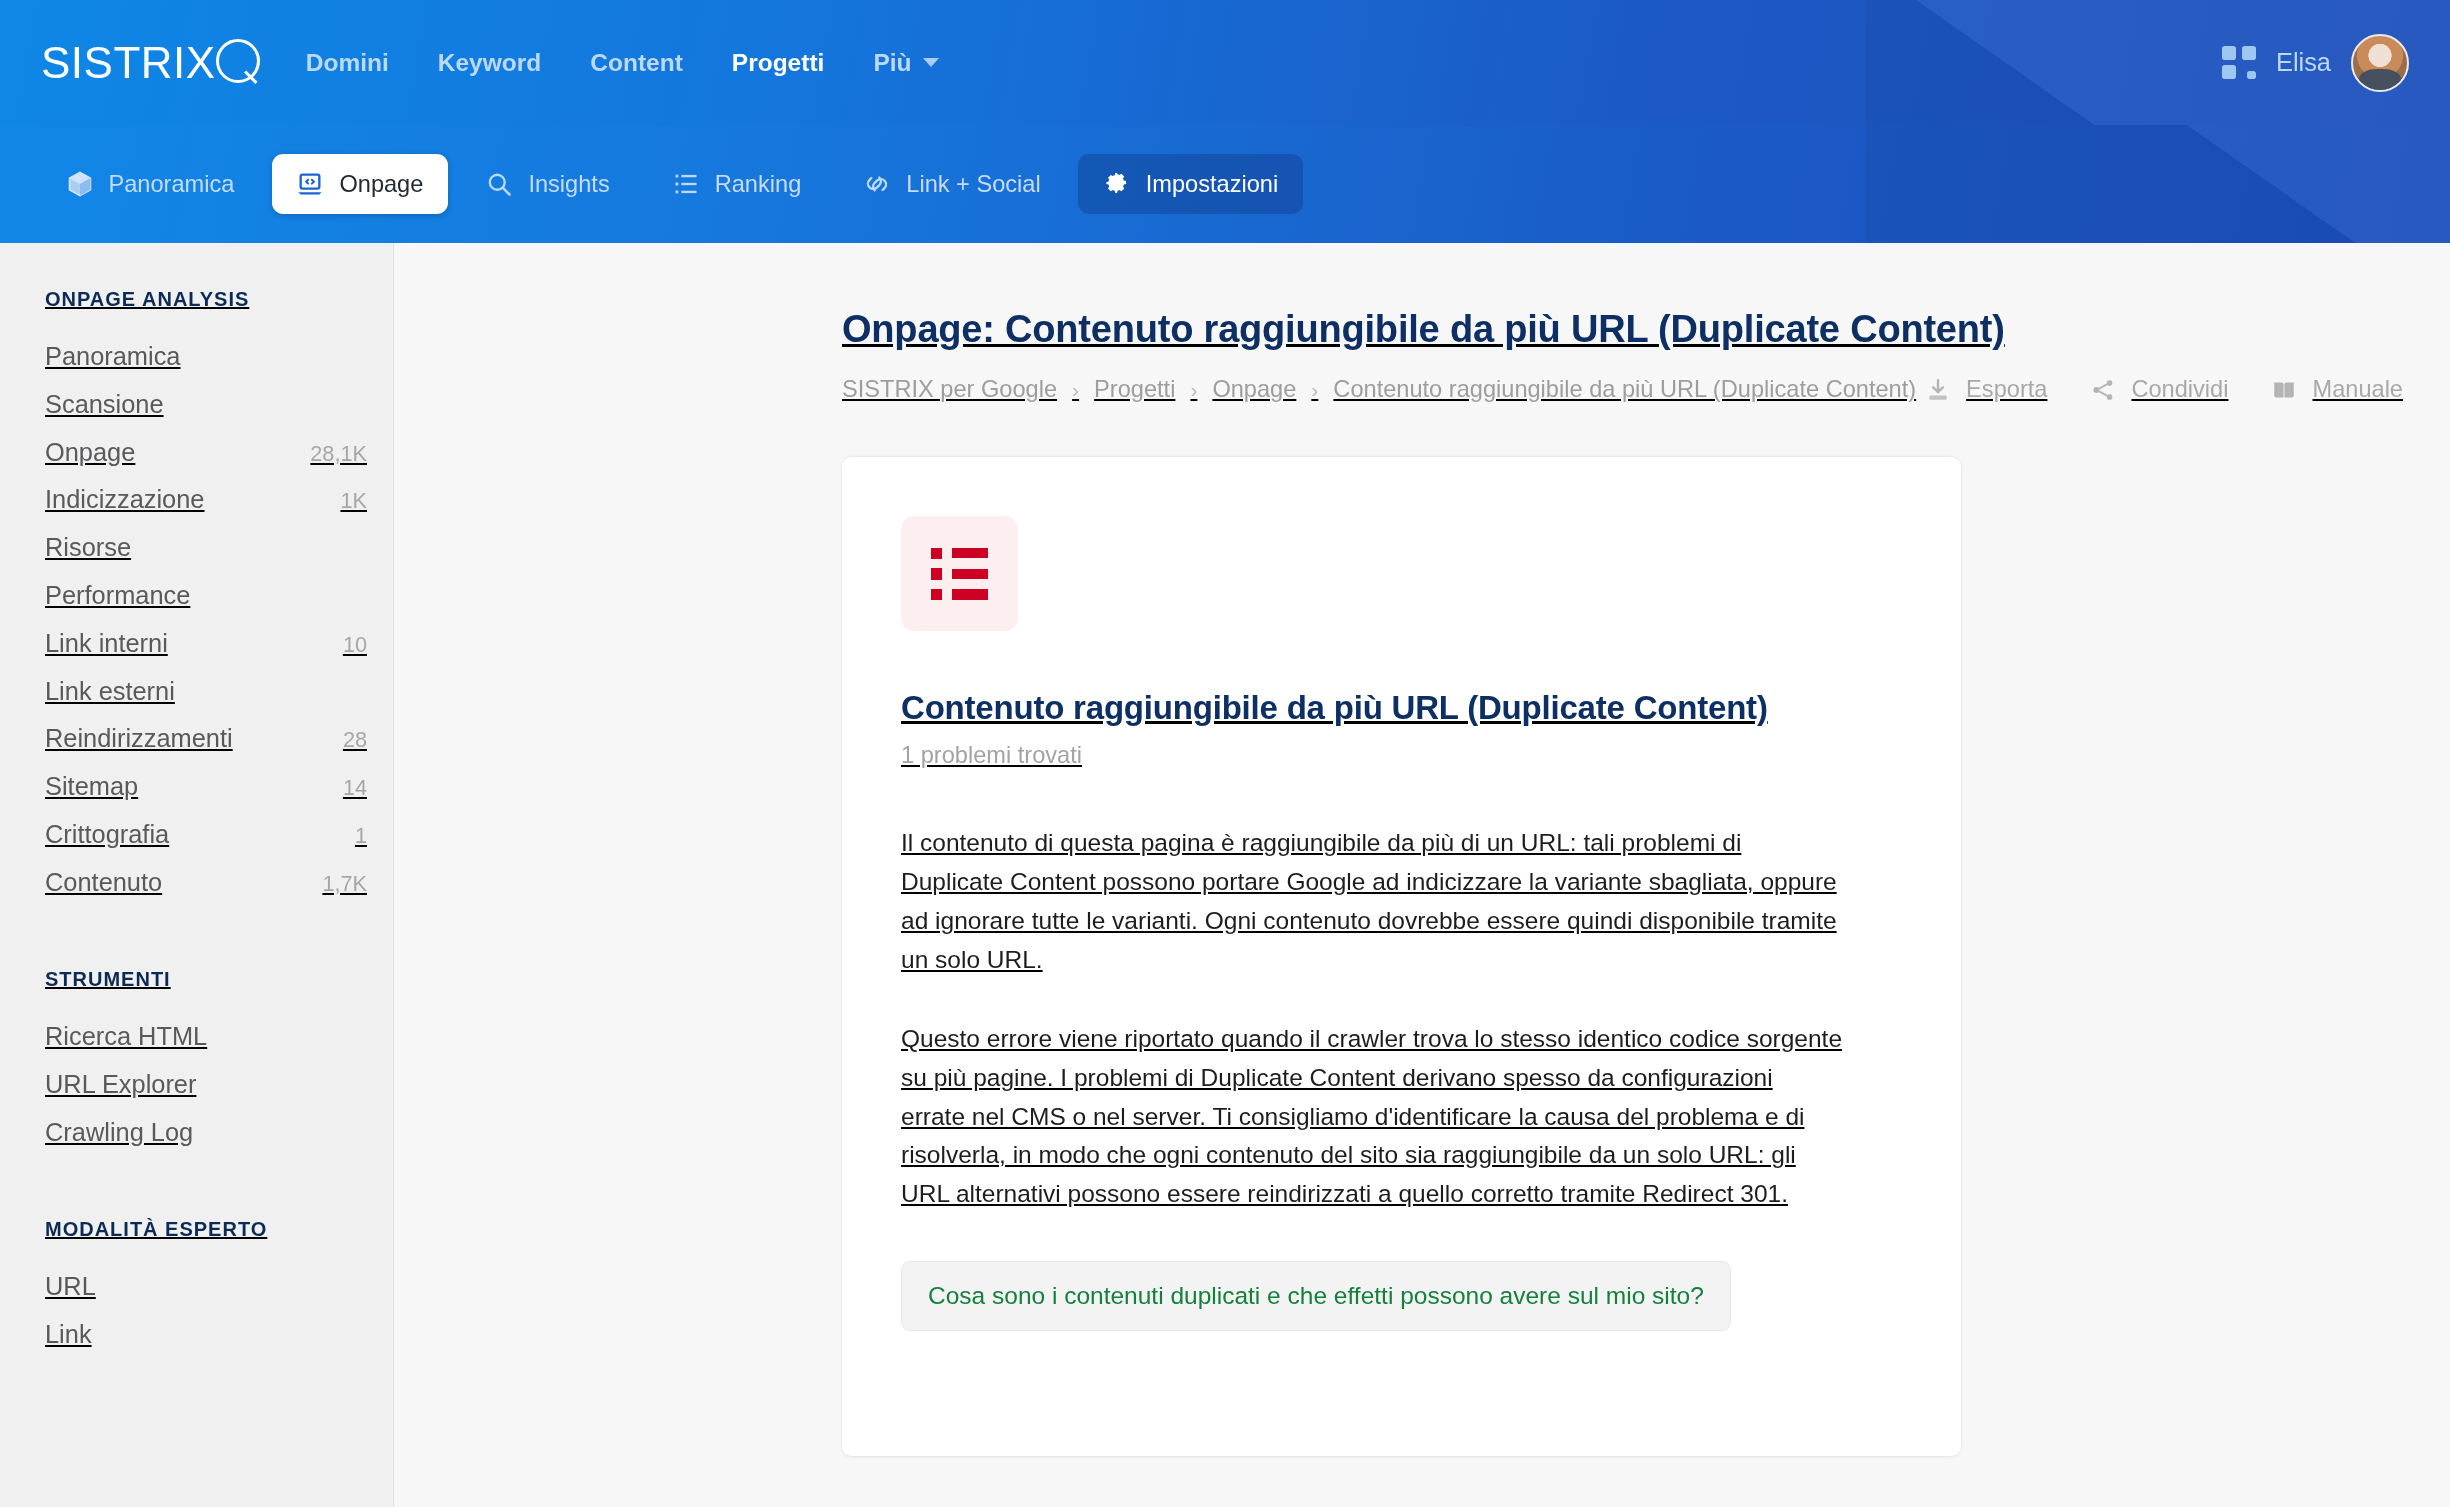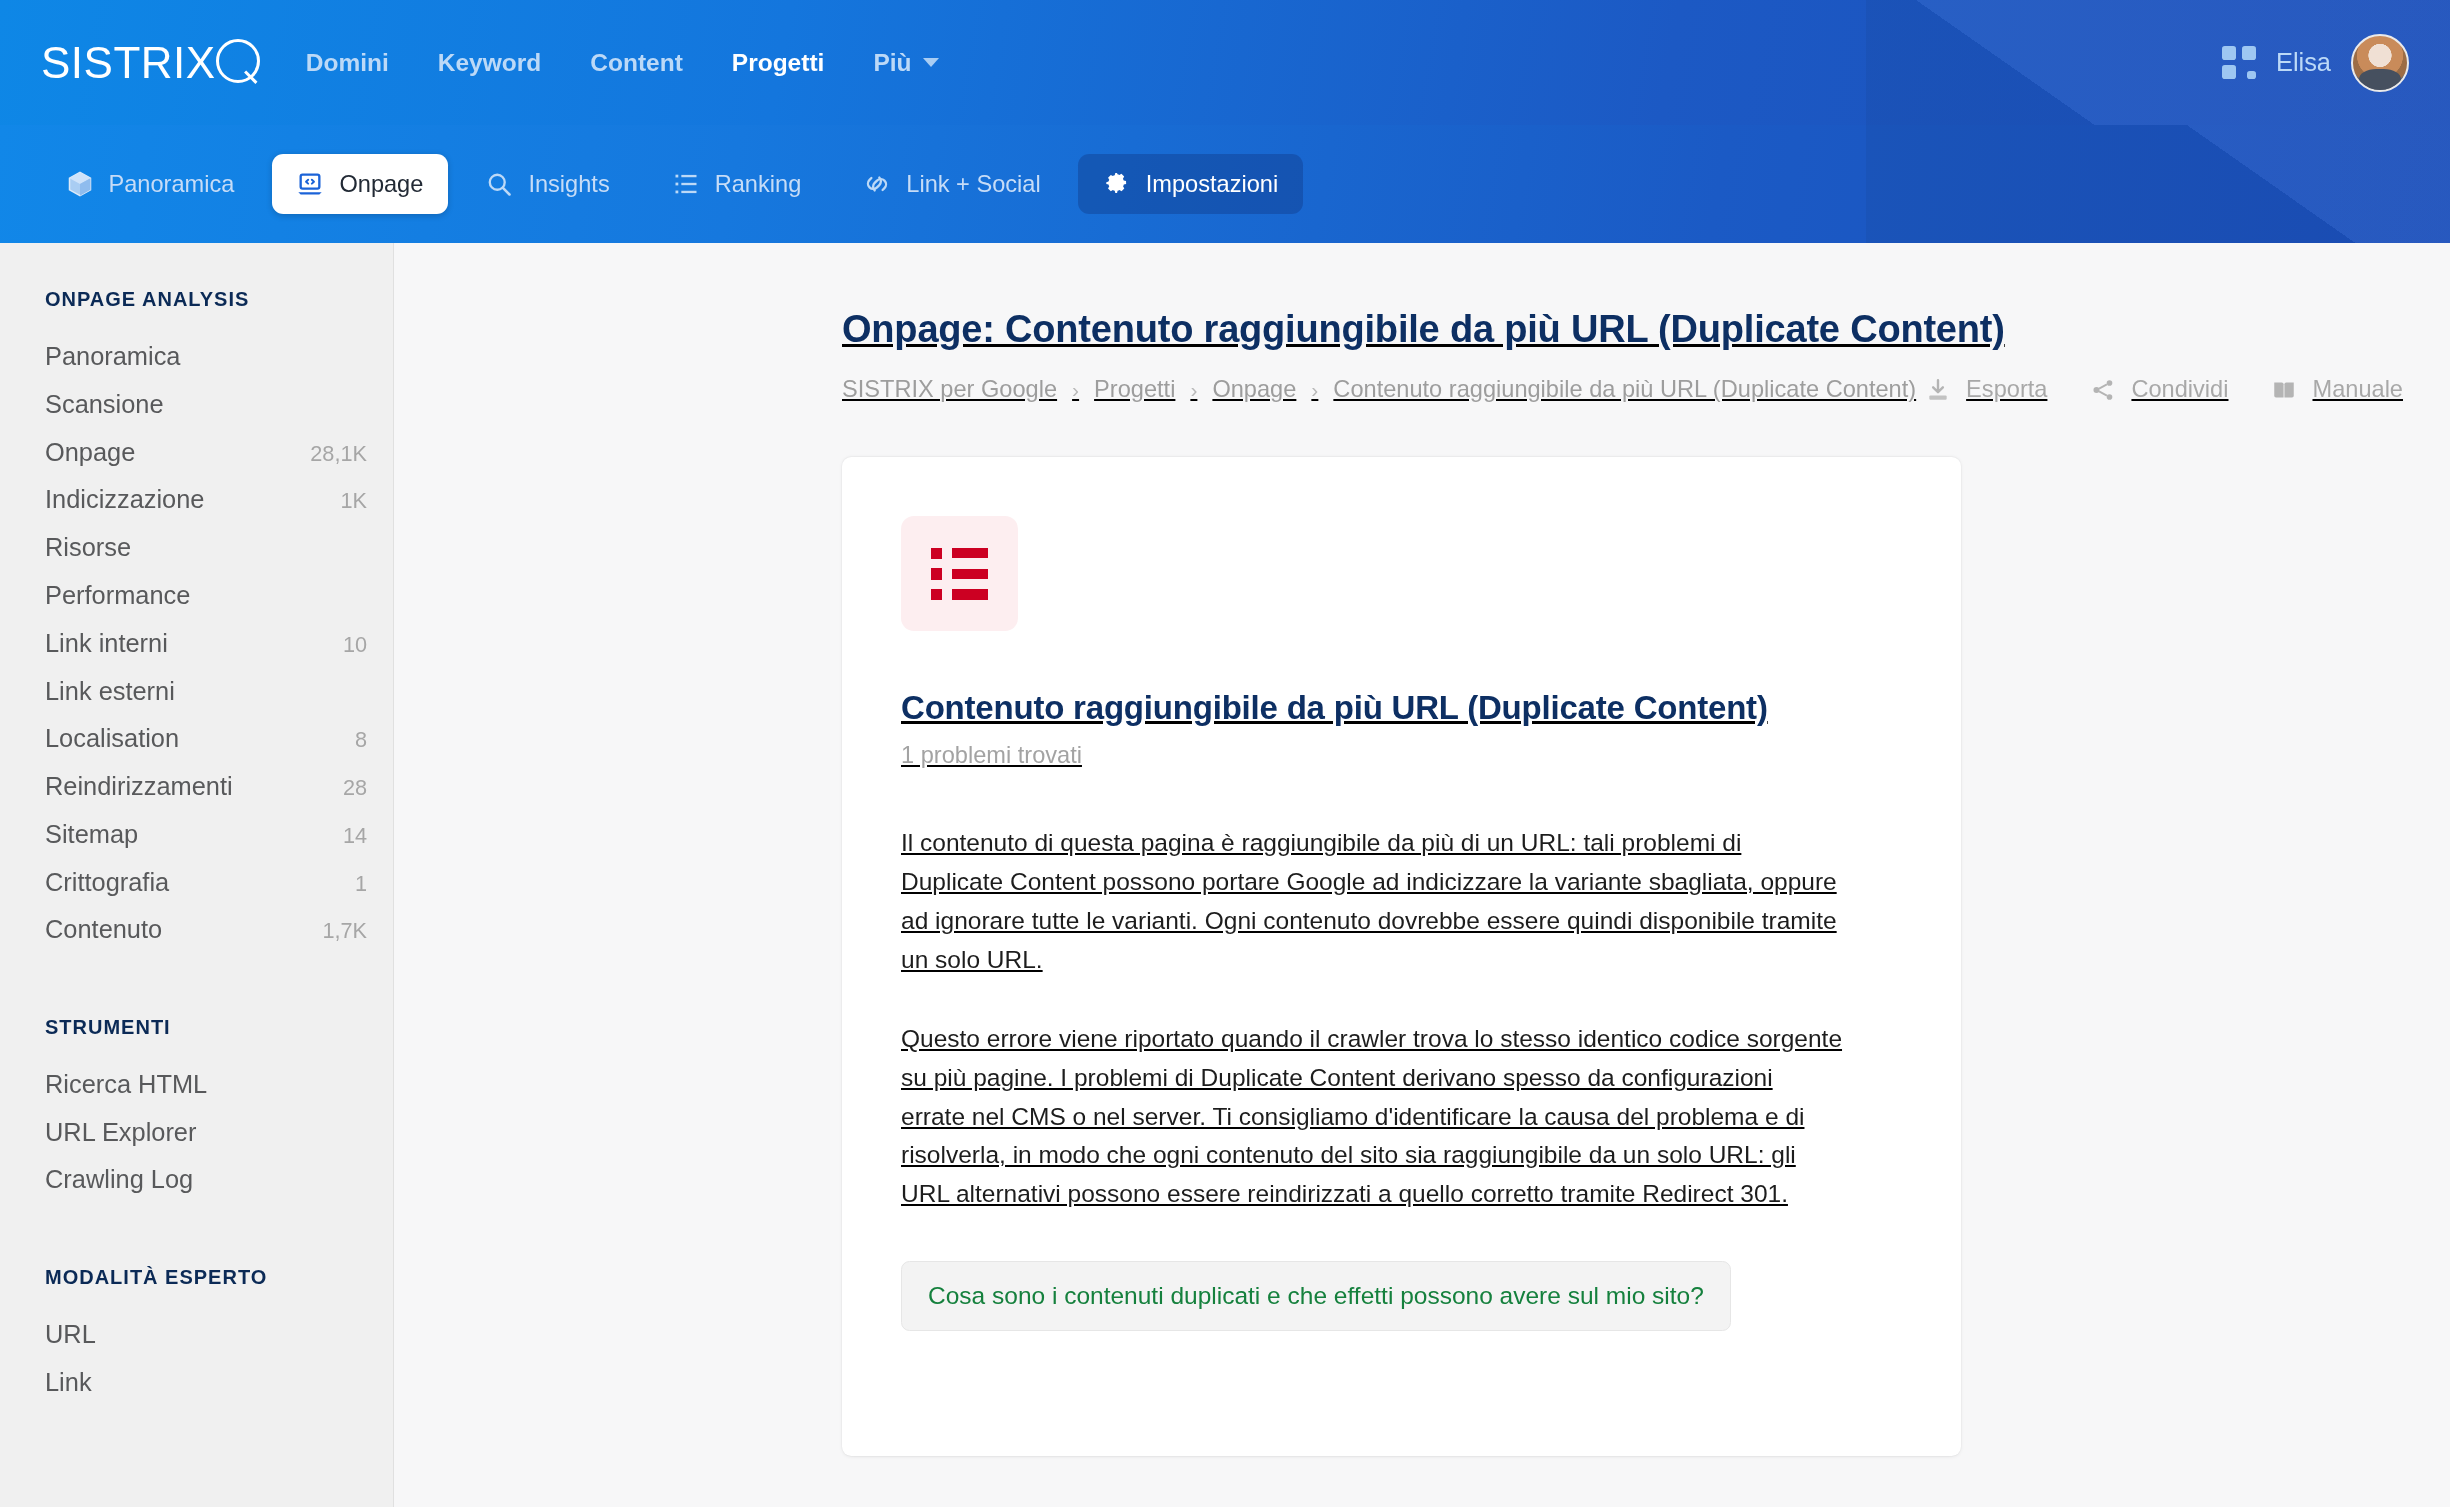--- a/index.html
+++ b/index.html
@@ -146,20 +146,21 @@
   .shell { display: flex; height: calc(1508px - 125px - 118px); }
 
   
   .sidebar {
     width: 394px;
     flex: 0 0 394px;
     background: #f0f0f0;
     border-right: 0.9px solid #e0e0e0;
     padding: 45px 9px 0 45px;
     overflow: hidden;
+    text-decoration: underline;
   }
   .side-head {
     color: #0b2a56;
     font-size: 20px;
     font-weight: 700;
     letter-spacing: 1px;
     margin-bottom: 21.7px;
   }
   .side-head.gap { margin-top: 62px; }
   .side-item {
@@ -367,24 +368,20 @@
         <span>Performance</span>
         <span class="cnt"></span>
       </div>
     <div class="side-item">
         <span>Link interni</span>
         <span class="cnt">10</span>
       </div>
     <div class="side-item">
         <span>Link esterni</span>
         <span class="cnt"></span>
-      </div>
-    <div class="side-item">
-        <span>Localisation</span>
-        <span class="cnt">8</span>
       </div>
     <div class="side-item">
         <span>Reindirizzamenti</span>
         <span class="cnt">28</span>
       </div>
     <div class="side-item">
         <span>Sitemap</span>
         <span class="cnt">14</span>
       </div>
     <div class="side-item">

